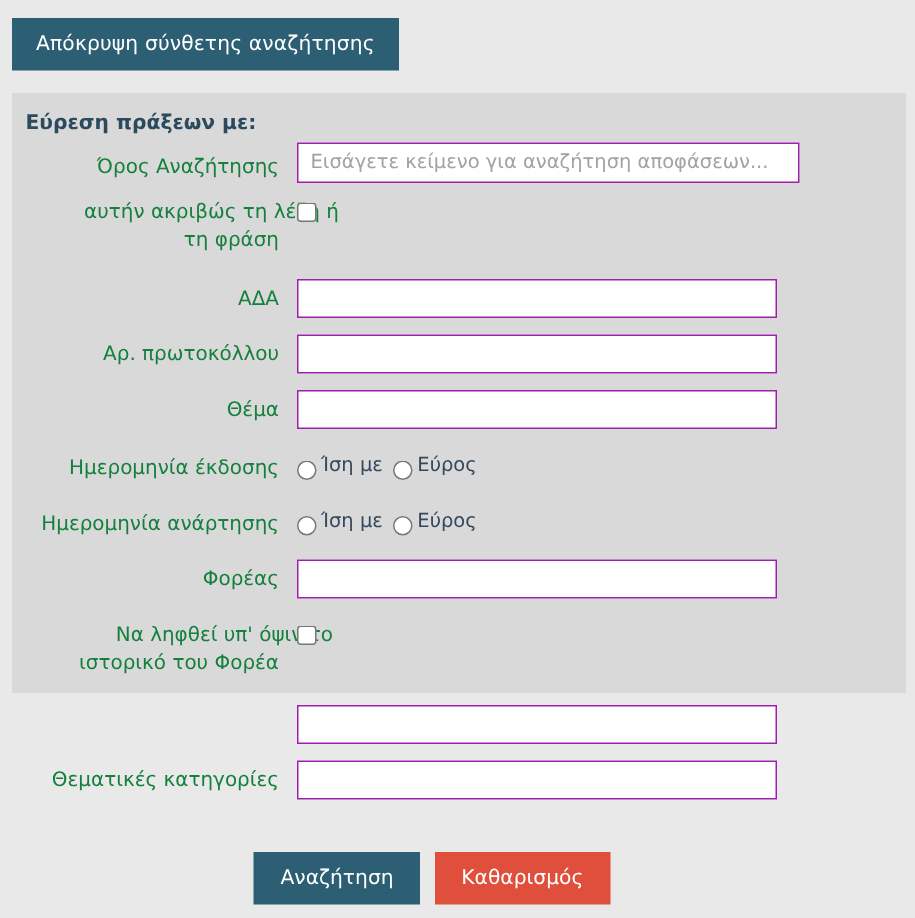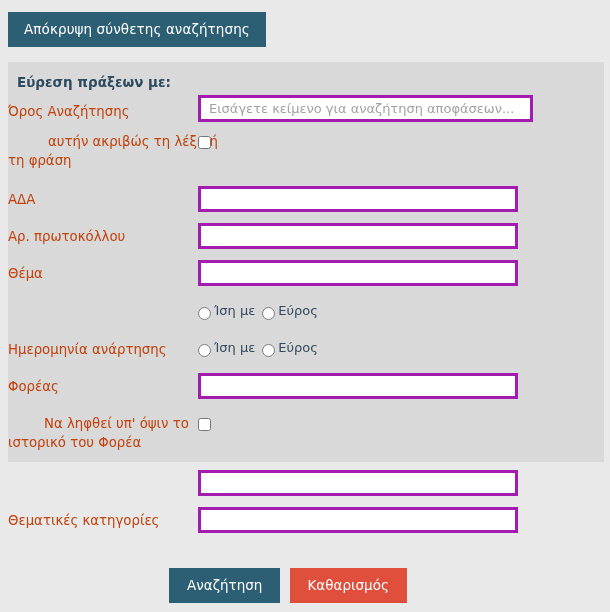--- a/index.html
+++ b/index.html
@@ -63,21 +63,21 @@
     top: 12px;
     font-size: 13.5px;
     font-weight: bold;
     color: #2c4a5e;
     white-space: nowrap;
   }
 
   .txt {
     box-sizing: border-box;
     height: 26px;
-    border: 3px solid #a21caf;
+    border: 1px solid #a21caf;
     background: #ffffff;
     font-family: "DejaVu Sans", "Liberation Sans", sans-serif;
     font-size: 13px;
     color: #555;
     padding: 2px 8px;
     outline: none;
     border-radius: 0;
   }
   .txt::placeholder {
     color: #a2a2a2;
@@ -113,23 +113,23 @@
   }
   .radio-group input[type="radio"] {
     width: 13px;
     height: 13px;
     margin: 0 3px 0 0;
   }
 
   .r-label {
     position: absolute;
     width: 178px;
-    text-align: left;
+    text-align: right;
     font-size: 13.3px;
-    color: #c2410c;
+    color: #15803d;
     line-height: 19px;
   }
   .r-ctl { position: absolute; }
 
   
   .actions {
     position: absolute;
     left: 161px;
     top: 488px;
   }
@@ -180,20 +180,21 @@
     <div class="r-label" style="left:0px; top:165px;">Αρ. πρωτοκόλλου</div>
     <div class="r-ctl" style="left:190px; top:161px;">
       <input class="txt txt-std" type="text" style="">
     </div>
 
     <div class="r-label" style="left:0px; top:202px;">Θέμα</div>
     <div class="r-ctl" style="left:190px; top:198px;">
       <input class="txt txt-std" type="text" style="">
     </div>
 
+    <div class="r-label" style="left:0px; top:241px;">Ημερομηνία έκδοσης</div>
     <div class="r-ctl radio-group" style="left:190px; top:240px;">
       <label>
         <input type="radio" name="issue_date" style="">
         <span>Ίση με</span>
       </label>
       <label>
         <input type="radio" name="issue_date" style="">
         <span>Εύρος</span>
       </label>
     </div>

